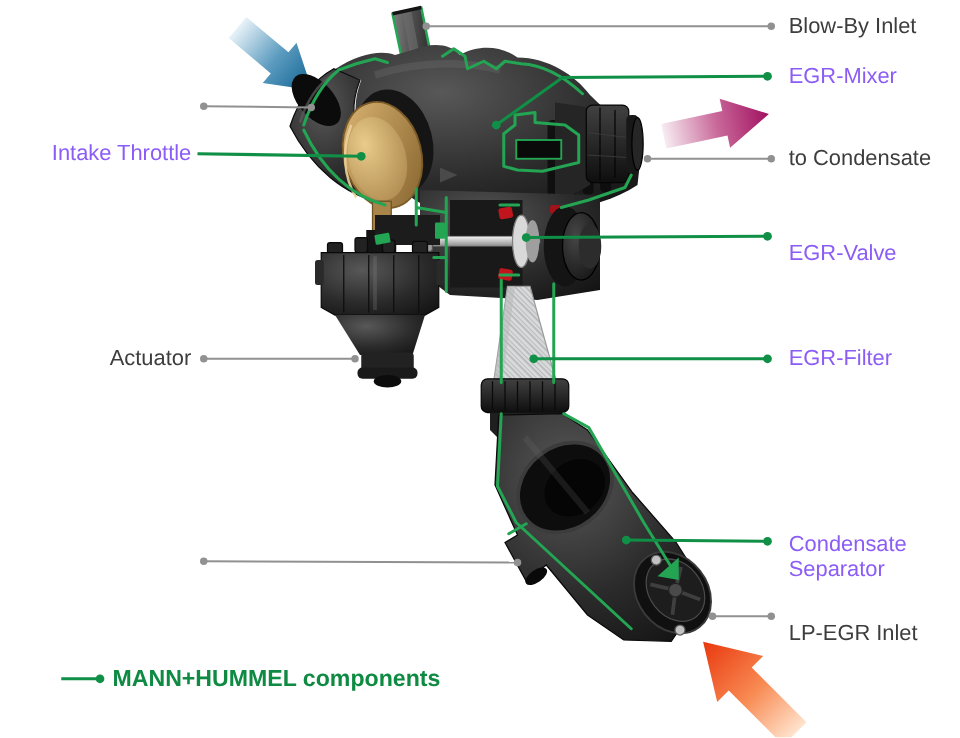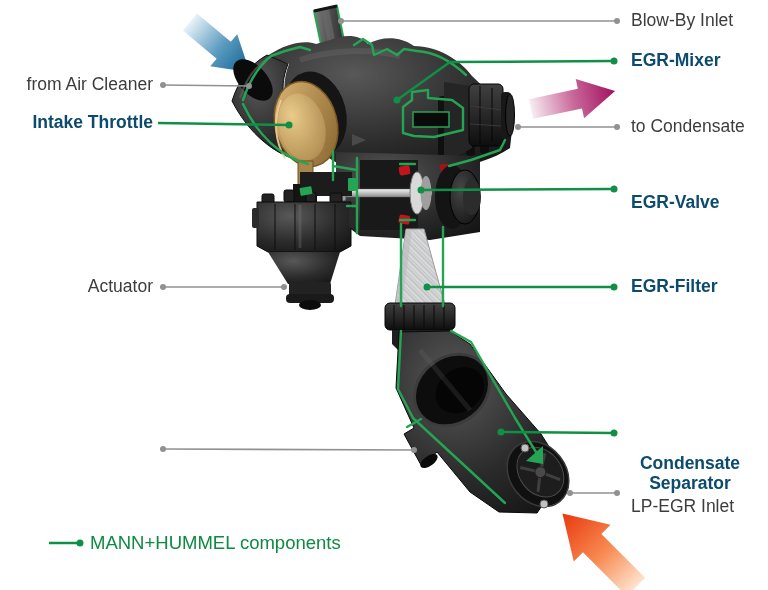--- a/index.html
+++ b/index.html
@@ -1,24 +1,24 @@
 <!DOCTYPE html>
 <html><head>
 <meta charset="utf-8">
 <style>
   html,body{margin:0;padding:0;background:#fff;}
   #stage{position:relative;width:768px;height:590px;background:#ffffff;overflow:hidden;
          font-family:"Liberation Sans", sans-serif;}
   #art{position:absolute;left:0;top:0;}
   .lbl{position:absolute;font-size:17.5px;line-height:20px;color:#3d3d3d;white-space:nowrap;}
-  .lbl.green{color:#0c4a6e;font-weight:bold;}
+  .lbl.green{color:#8b5cf6;font-weight:normal;}
   .left-col{left:0;width:153px;text-align:right;}
-  .right-col{left:631px;text-align:center;}
-  .wrap2{white-space:normal;width:118px;line-height:20px;margin-top:28px;}
-  .legend{position:absolute;left:90px;top:532px;font-size:18.5px;font-weight:normal;color:#0e8a42;white-space:nowrap;}
+  .right-col{left:631px;}
+  .wrap2{white-space:normal;width:118px;line-height:20px;}
+  .legend{position:absolute;left:90px;top:532px;font-size:18.5px;font-weight:bold;color:#0e8a42;white-space:nowrap;}
 </style>
 </head>
 <body>
 
 <div id="stage">
 
 <svg id="art" width="768" height="590" viewBox="0 0 768 590">
   <defs>
     <radialGradient id="bodyG" cx="35%" cy="28%" r="95%">
       <stop offset="0" stop-color="#585858"></stop>
@@ -264,21 +264,20 @@
         <circle cx="614" cy="287" r="3.5"></circle>
     <circle cx="501" cy="432" r="3.5"></circle>
         <circle cx="614" cy="433" r="3.5"></circle>
   </g>
   <g>
     <line x1="49" y1="543" x2="78" y2="543" stroke="#108f46" stroke-width="2.5"></line>
     <circle cx="80" cy="543" r="3.5" fill="#108f46"></circle>
   </g>
 </svg>
 
-<div class="lbl left-col" style="top:74px">from Air Cleaner</div>
 <div class="lbl left-col green" style="top:112px">Intake Throttle</div>
 <div class="lbl left-col" style="top:276px">Actuator</div>
 
 <div class="lbl right-col" style="top:10px">Blow-By Inlet</div>
 <div class="lbl right-col green" style="top:50px">EGR-Mixer</div>
 <div class="lbl right-col" style="top:116px">to Condensate</div>
 <div class="lbl right-col green" style="top:192px">EGR-Valve</div>
 <div class="lbl right-col green" style="top:276px">EGR-Filter</div>
 <div class="lbl right-col green wrap2" style="top:425px">Condensate Separator</div>
 <div class="lbl right-col" style="top:496px">LP-EGR Inlet</div>

